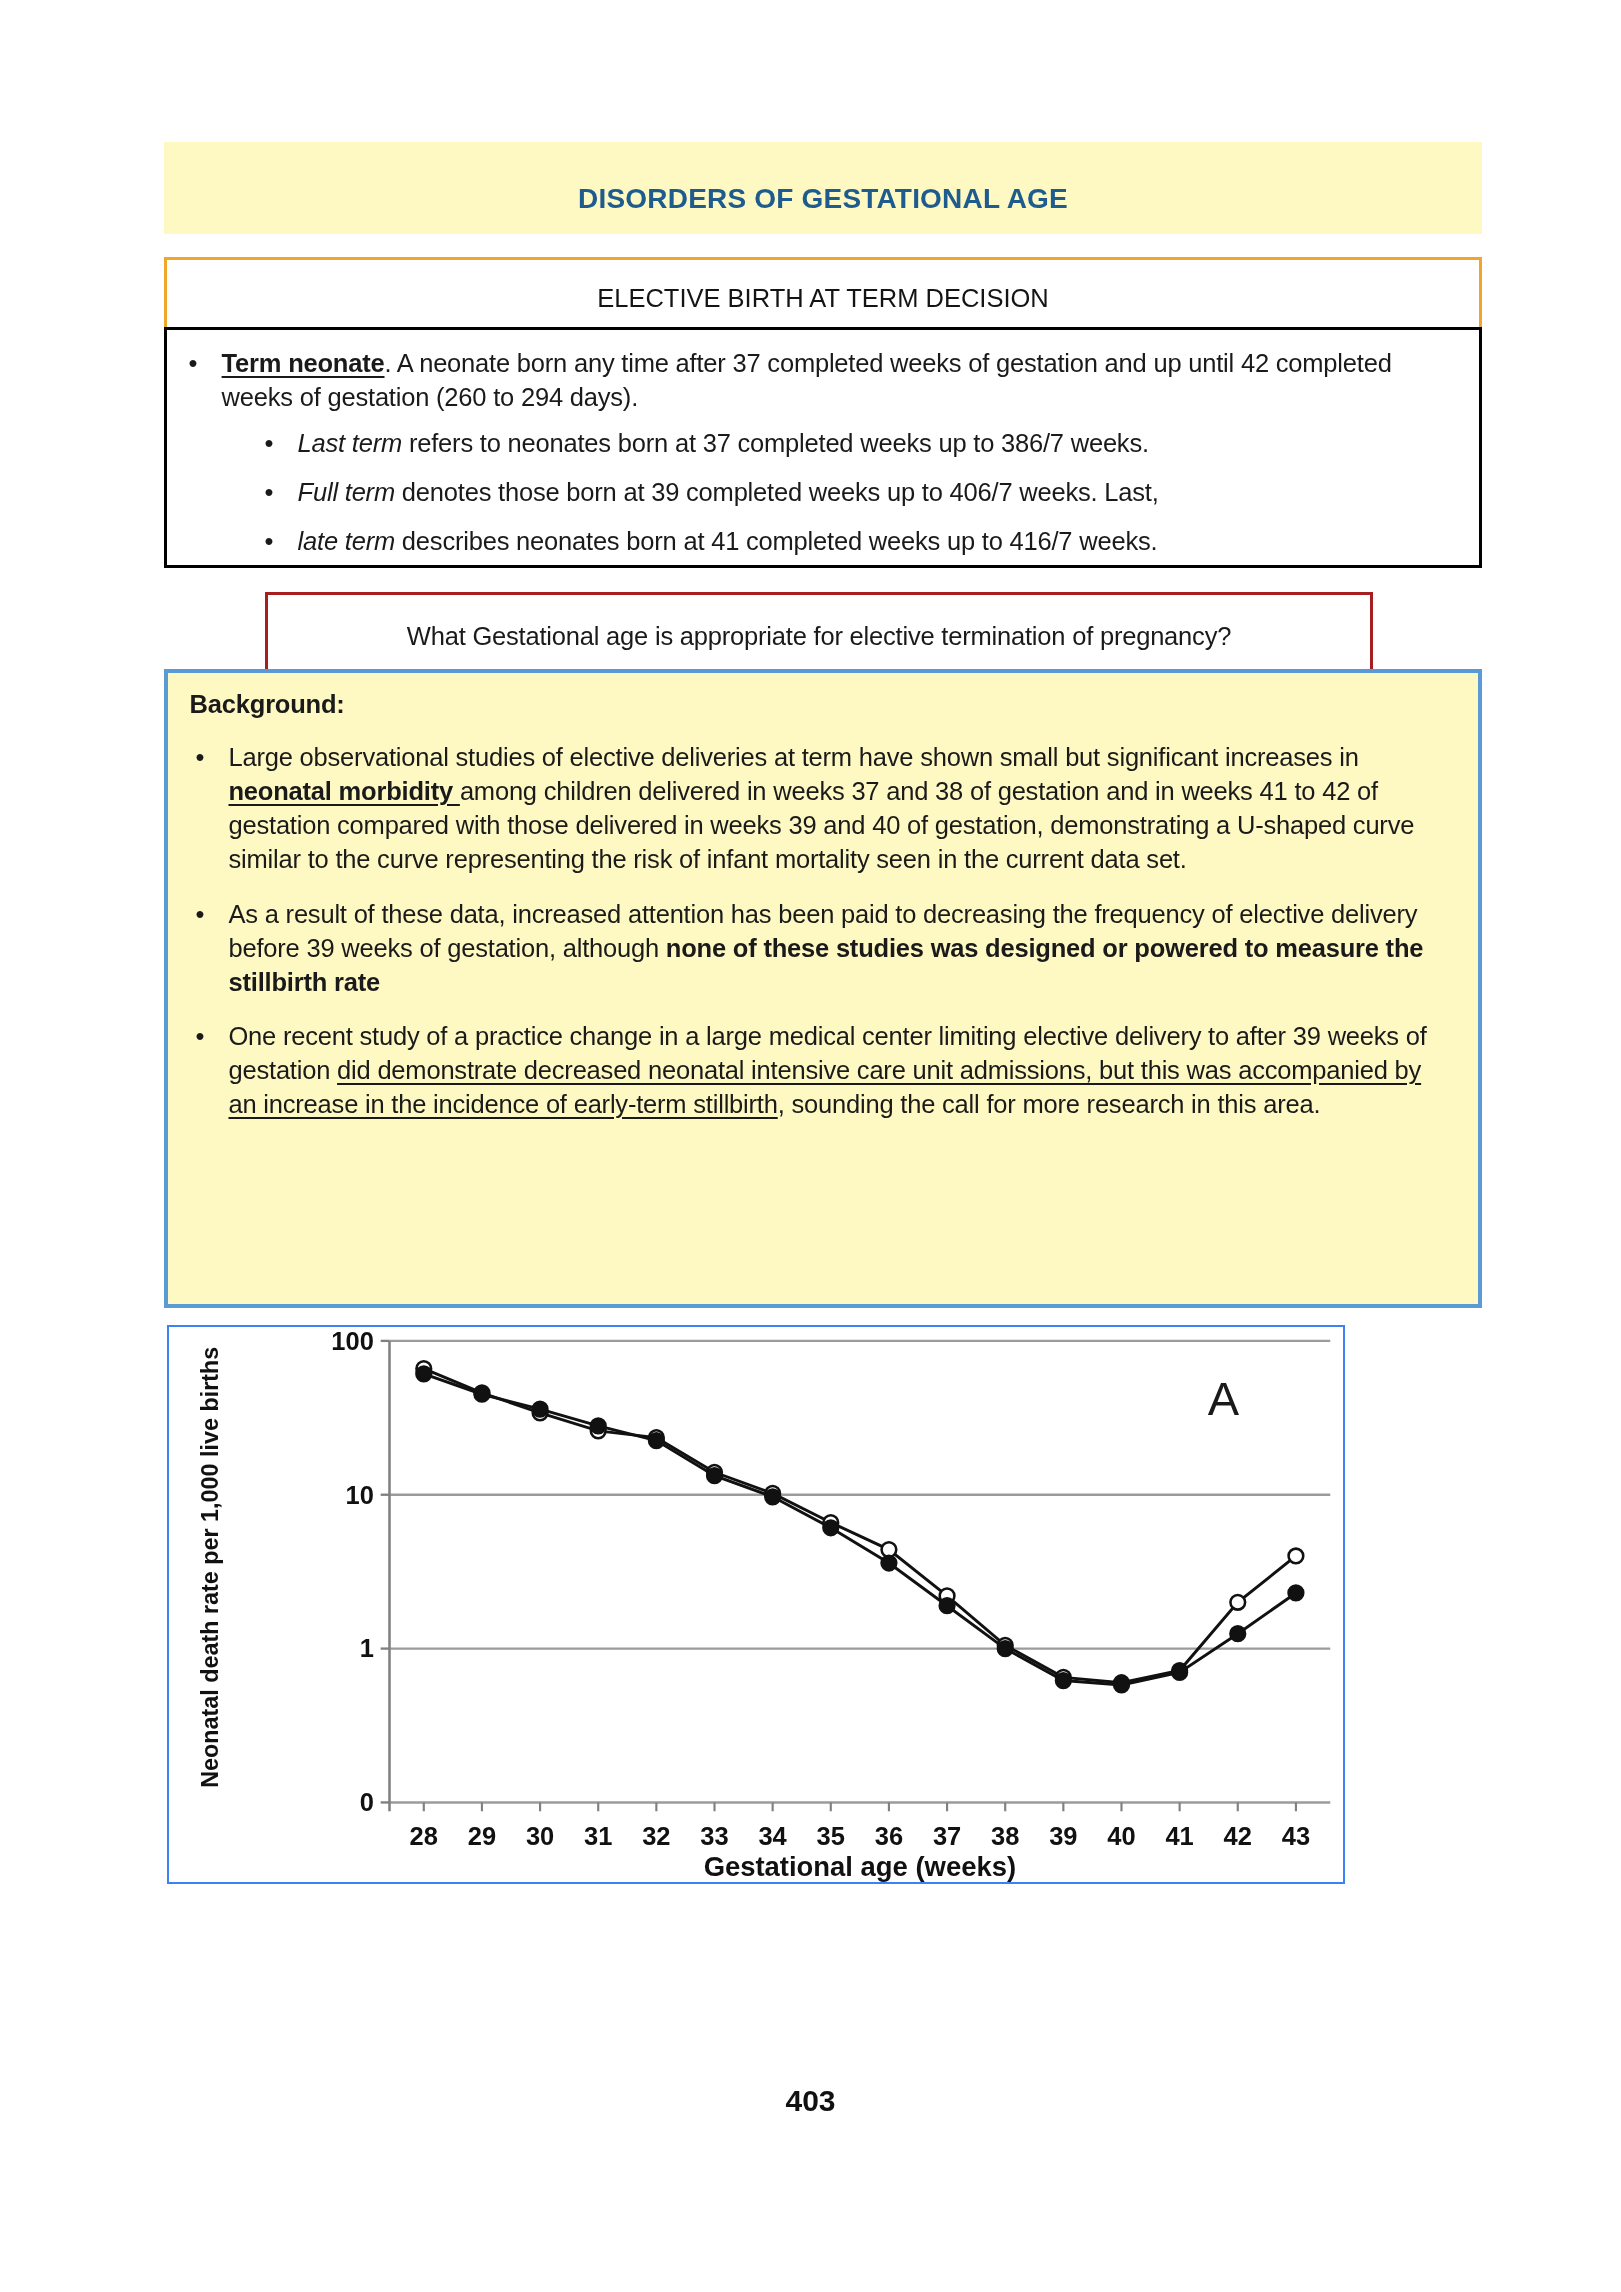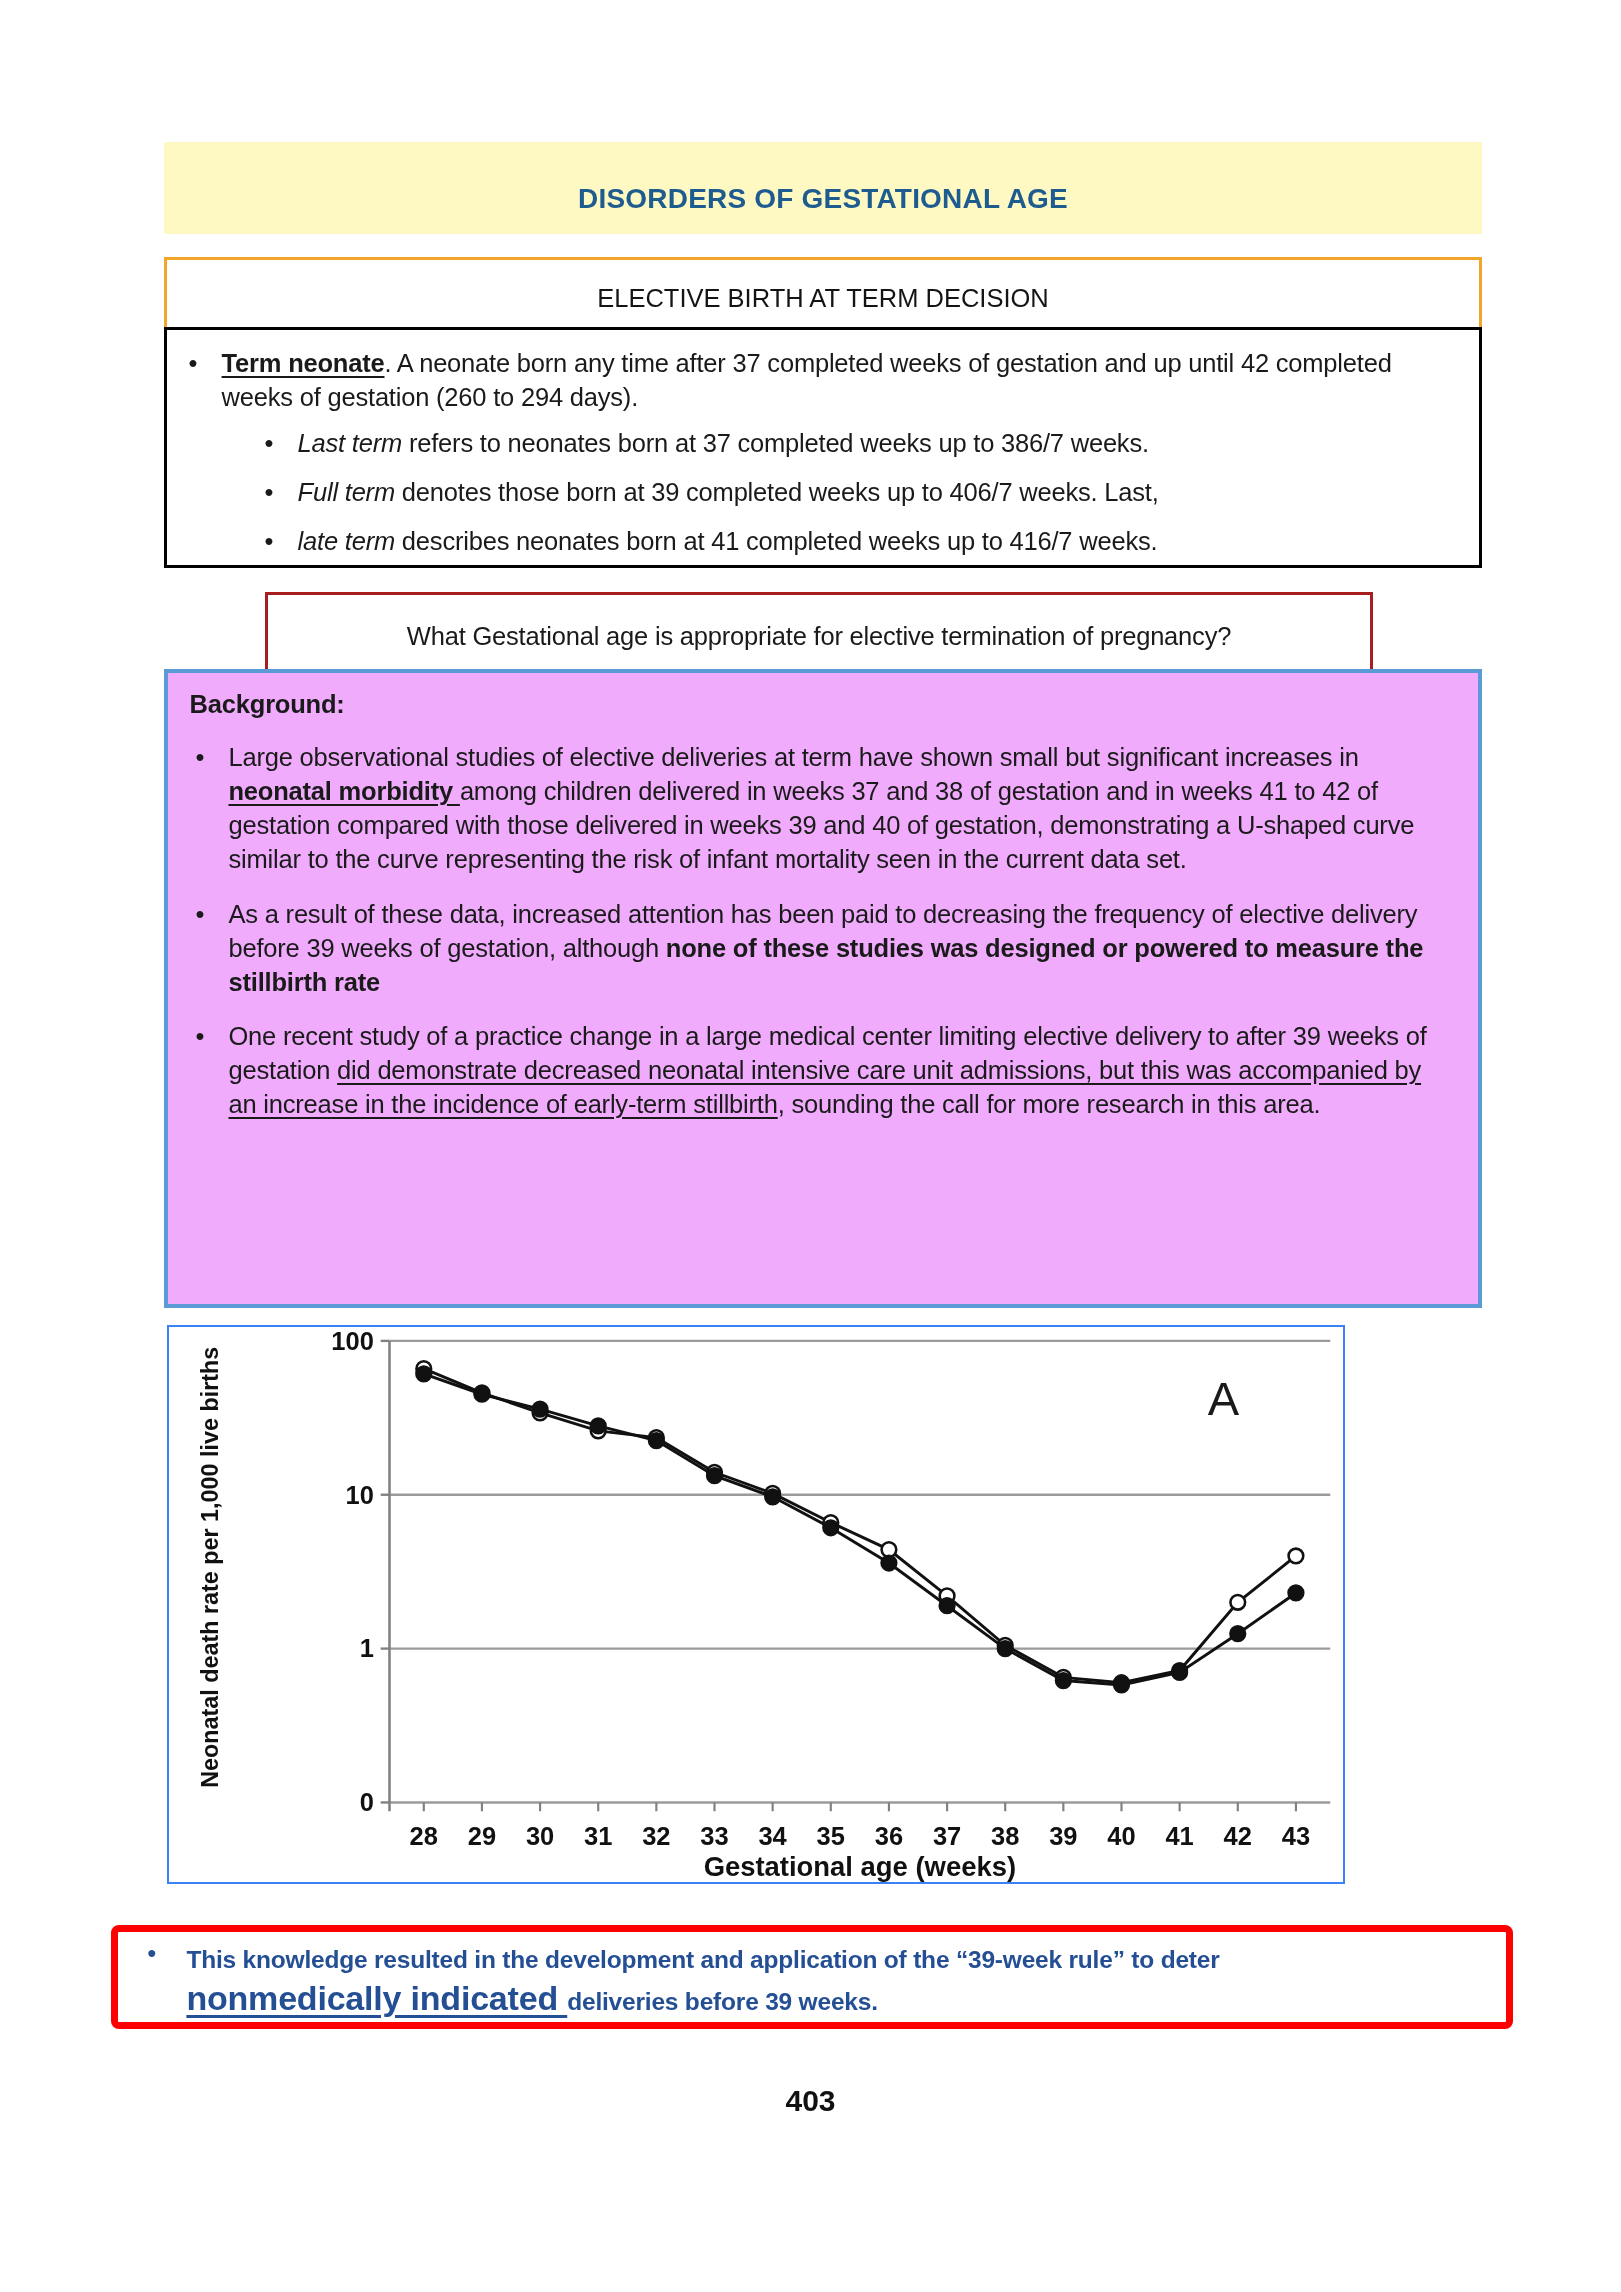--- a/index.html
+++ b/index.html
@@ -26,21 +26,21 @@
   .btext{flex:1;}
   .sub{margin-left:76px;margin-bottom:14.7px;}
 
   
   #question-box{left:265px;top:592px;width:1108px;height:88px;border:3.9px solid #A61E1E;
                 background:#fff;display:flex;align-items:center;justify-content:center;
                 font-size:25.5px;letter-spacing:-0.2px;}
 
   
   #background-box{left:164px;top:669px;width:1318px;height:639px;border:4.9px solid #5B9BD5;
-                  background:#f0abfc;padding:13.7px 27.4px 13.7px 21.6px;font-size:25.5px;line-height:34px;letter-spacing:-0.2px;}
+                  background:#fef9c3;padding:13.7px 27.4px 13.7px 21.6px;font-size:25.5px;line-height:34px;letter-spacing:-0.2px;}
   #bg-heading{font-weight:bold;margin-bottom:19.6px;}
   .bg-bullet{margin-bottom:20.6px;}
 
   
   #figure-box{left:167px;top:1325px;width:1178px;height:559px;border:2px solid #3b82f6;background:#fff;}
   #figure-box svg{display:block;}
 
   
   #conclusion-box{left:111px;top:1925px;width:1402px;height:104px;border:7.8px solid #FE0000;
                   border-radius:7.8px;background:#fff;padding:7.8px 19.6px;}
@@ -190,23 +190,17 @@
         <circle cx="971.96" cy="365.14180501061884" r="7.5" fill="#111111" stroke="#111" stroke-width="2.6"></circle>
         <circle cx="1031.29" cy="352.3196077177617" r="7.5" fill="#111111" stroke="#111" stroke-width="2.6"></circle>
         <circle cx="1090.62" cy="312.78512795773514" r="7.5" fill="#111111" stroke="#111" stroke-width="2.6"></circle>
         <circle cx="1149.9499999999998" cy="271.2087297452379" r="7.5" fill="#111111" stroke="#111" stroke-width="2.6"></circle>
         <text x="705" y="560" text-anchor="middle" font-size="28" font-weight="bold" fill="#111">Gestational age (weeks)</text>
         <text x="50" y="245" text-anchor="middle" font-size="25" font-weight="bold" fill="#111" transform="rotate(-90 50 245)" textLength="450" lengthAdjust="spacingAndGlyphs">Neonatal death rate per 1,000 live births</text>
         <text x="1060" y="90" font-size="48" fill="#1a1a1a">A</text>
       </svg>
   </div>
 
-  <div class="box" id="conclusion-box">
-    <div class="conc-row">
-      <span class="conc-dot"></span>
-      <div class="conc-text"><span>This knowledge resulted in the development and application of the “39-week rule” to deter</span><br><span class="big">nonmedically indicated </span><span>deliveries before 39 weeks.</span></div>
-    </div>
-  </div>
 
   <div id="page-num">403</div>
 
 </div>
 
 
 </body></html>

